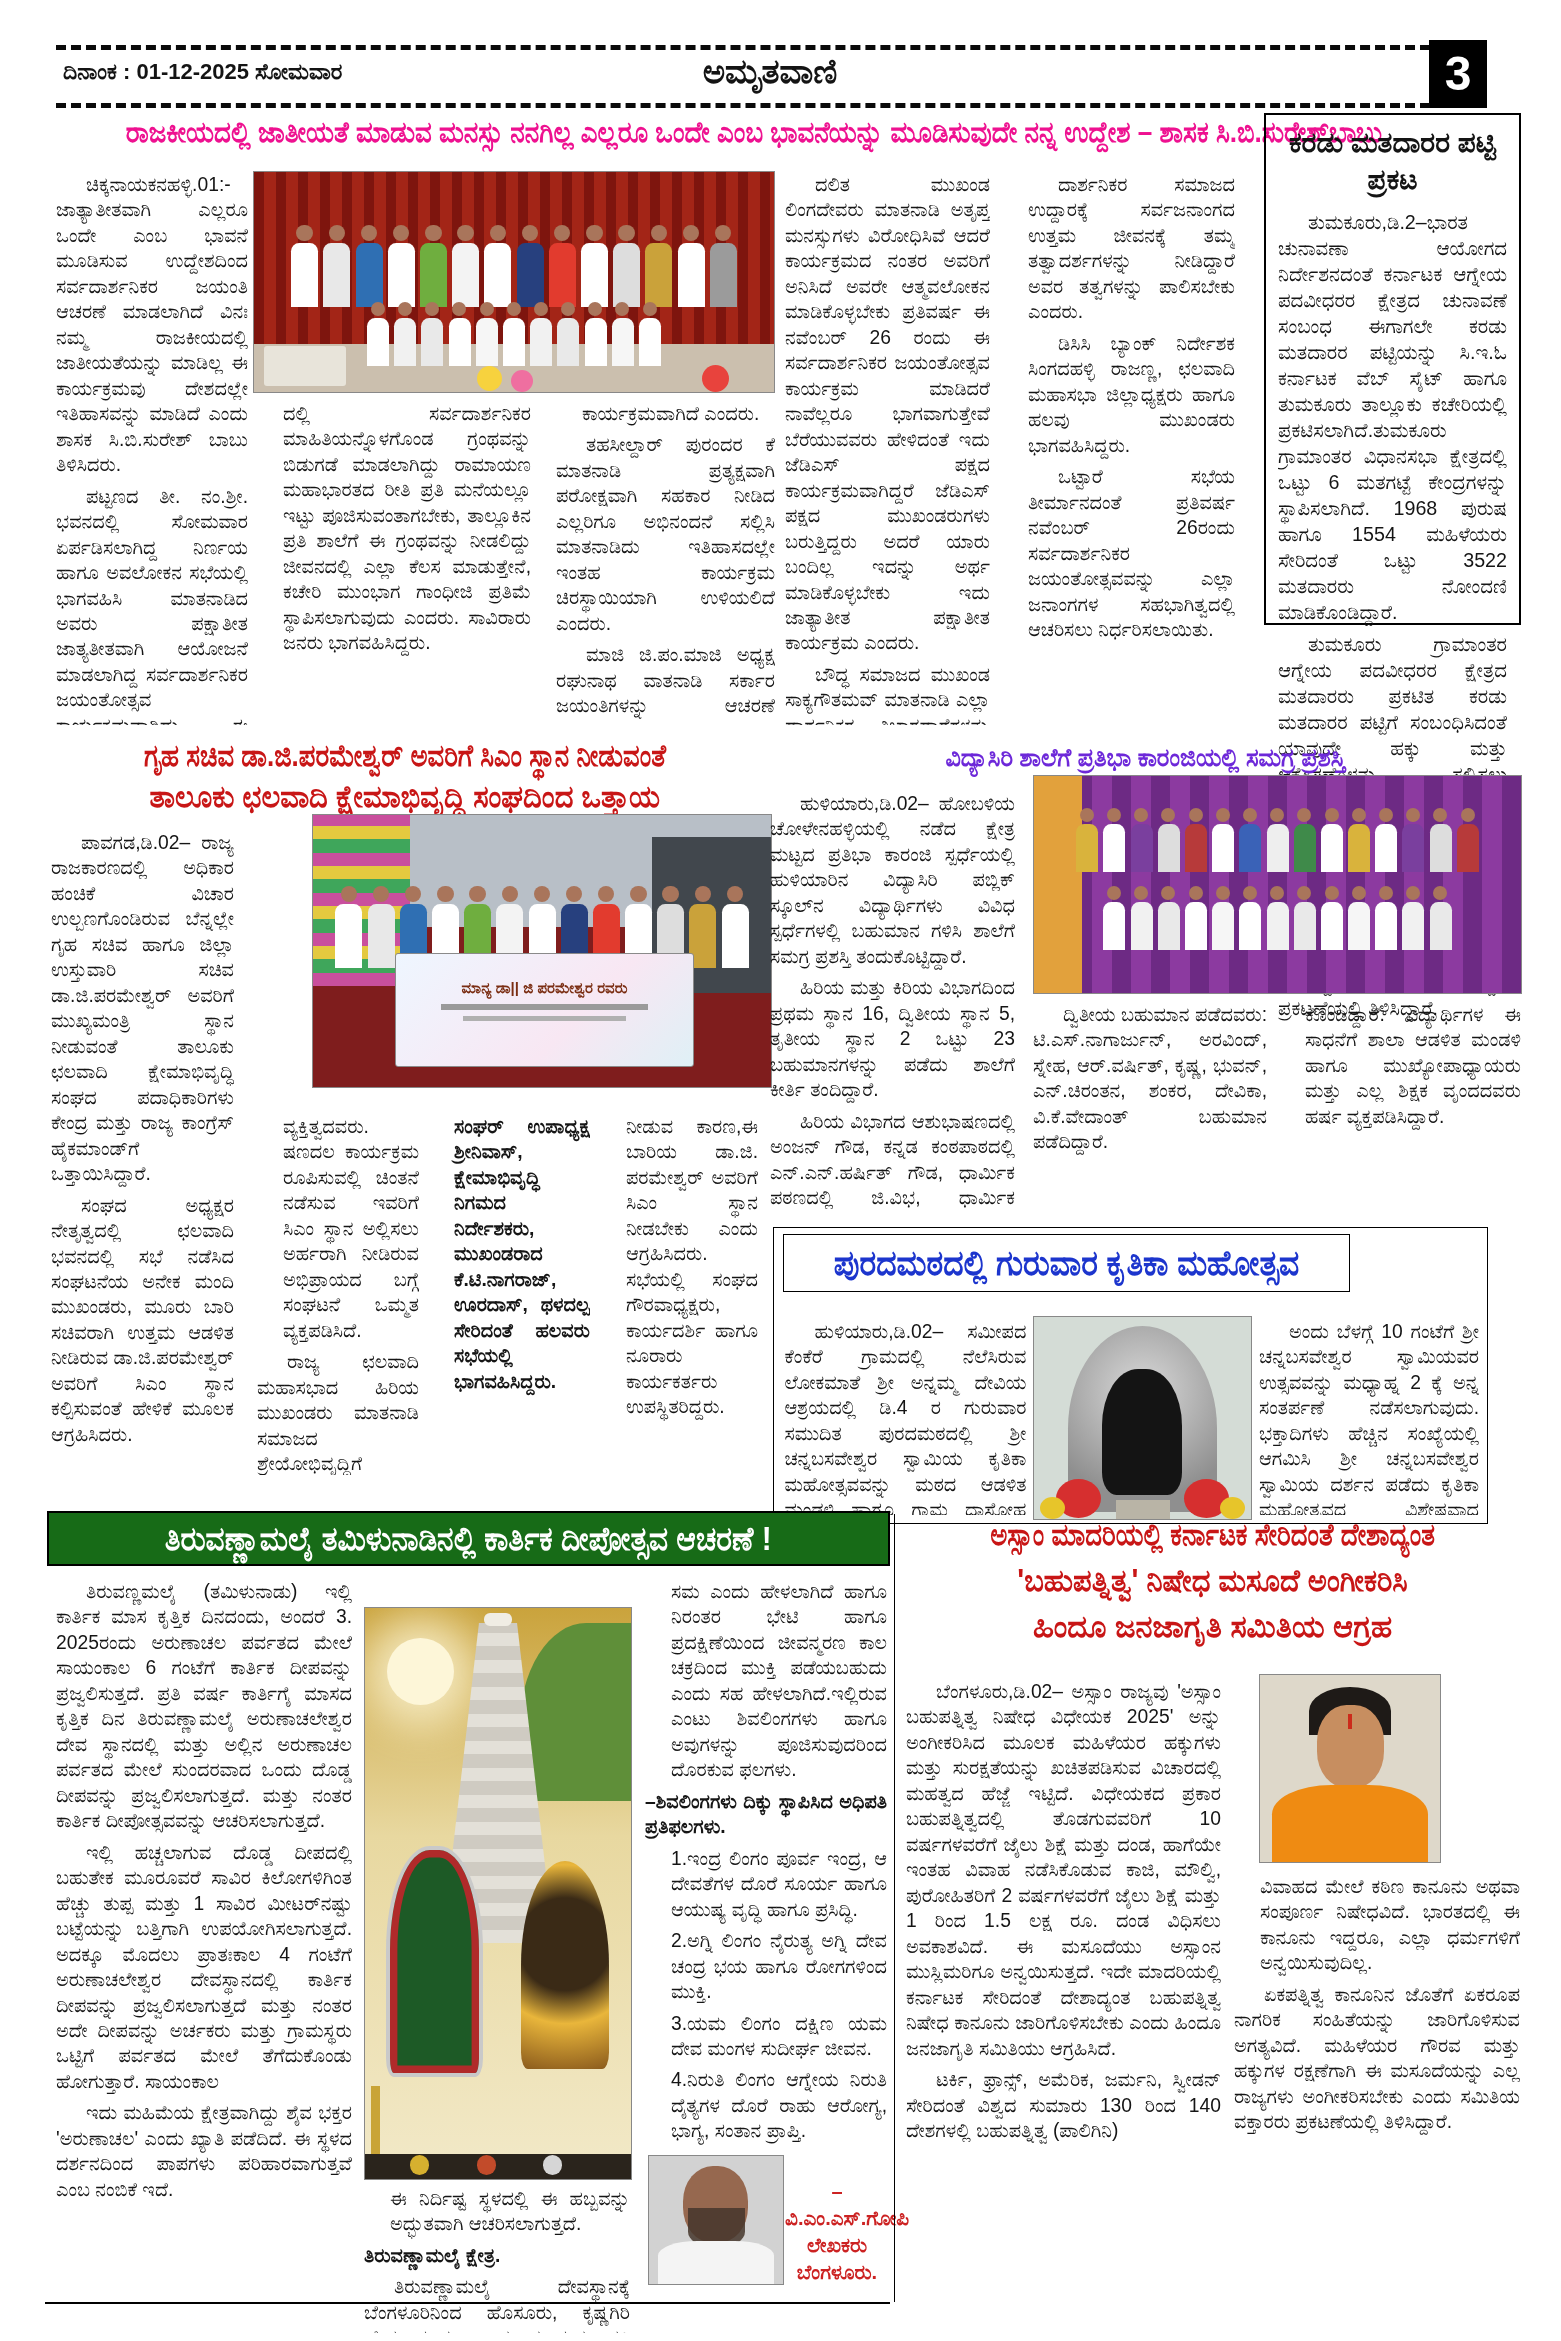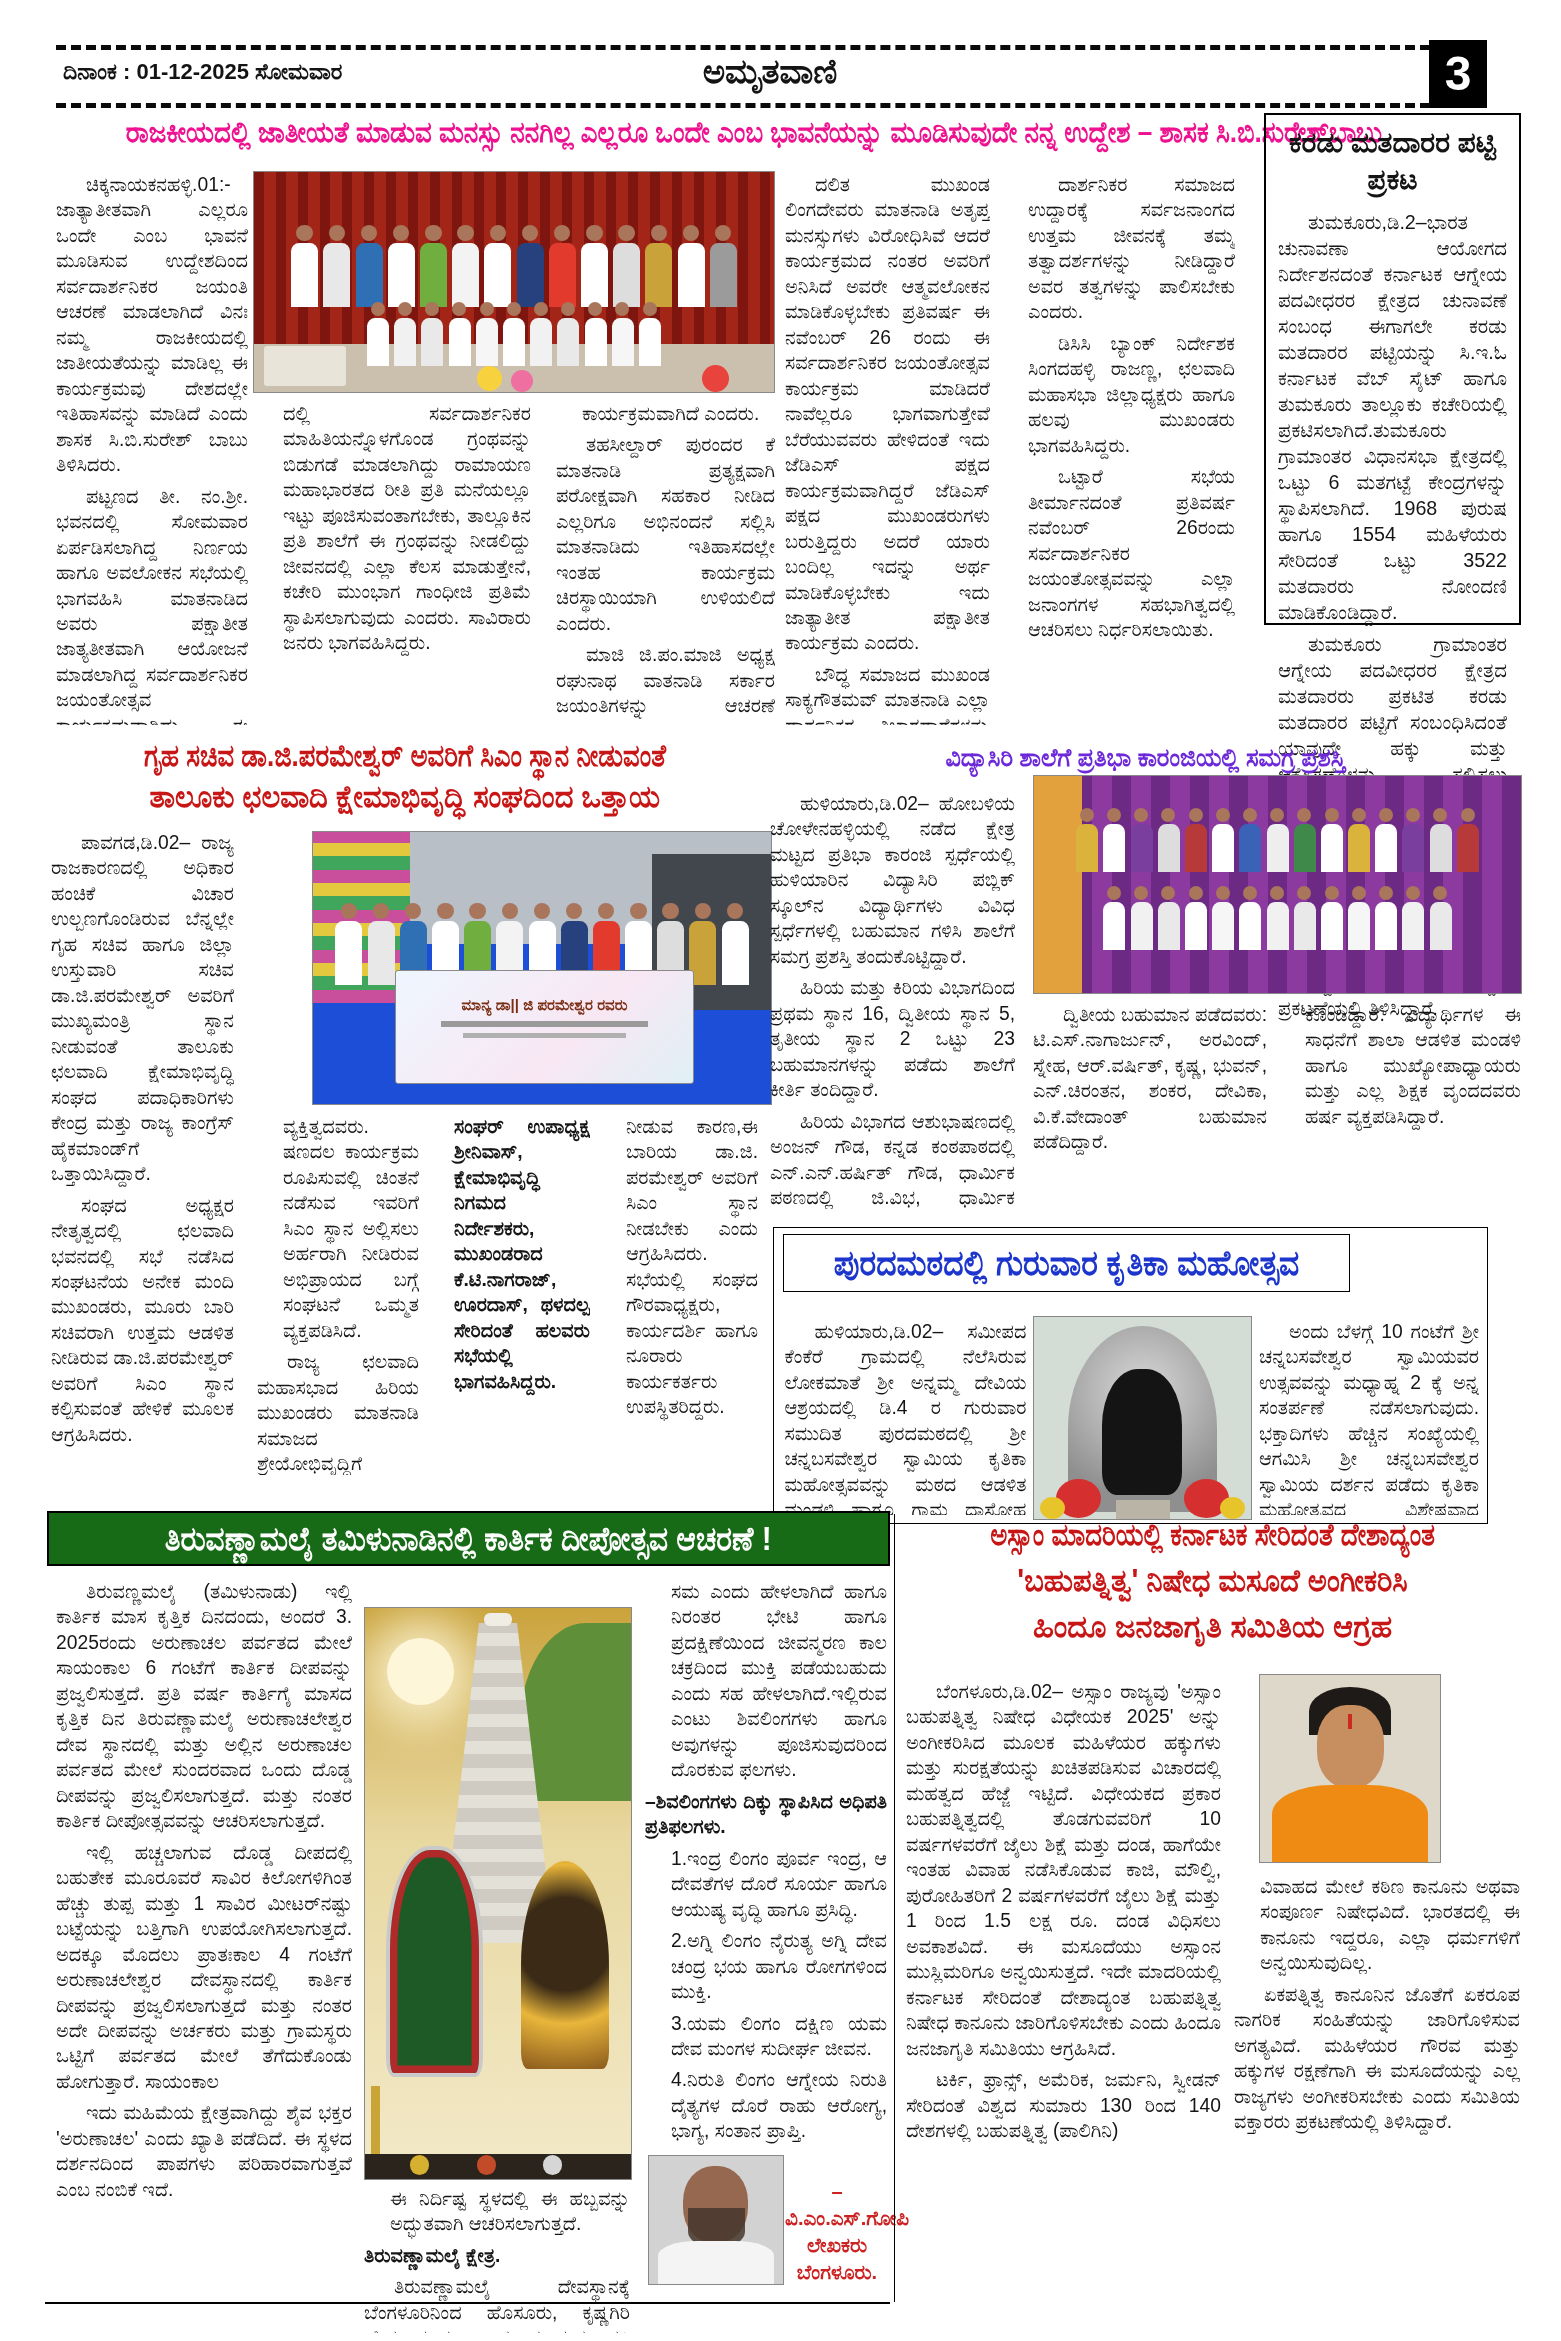--- a/index.html
+++ b/index.html
@@ -100,21 +100,21 @@
     <div style="text-align:center;font-size:28px;font-weight:bold;line-height:1.3;margin-bottom:10.4px;">ಕರಡು ಮತದಾರರ ಪಟ್ಟಿ ಪ್ರಕಟ</div>
     <div class="col" style="position:static;width:100%;height:auto;font-size:19.7px;">
       <p>ತುಮಕೂರು,ಡಿ.2–ಭಾರತ ಚುನಾವಣಾ ಆಯೋಗದ ನಿರ್ದೇಶನದಂತೆ ಕರ್ನಾಟಕ ಆಗ್ನೇಯ ಪದವೀಧರರ ಕ್ಷೇತ್ರದ ಚುನಾವಣೆ ಸಂಬಂಧ ಈಗಾಗಲೇ ಕರಡು ಮತದಾರರ ಪಟ್ಟಿಯನ್ನು ಸಿ.ಇ.ಓ ಕರ್ನಾಟಕ ವೆಬ್ ಸೈಟ್ ಹಾಗೂ ತುಮಕೂರು ತಾಲ್ಲೂಕು ಕಚೇರಿಯಲ್ಲಿ ಪ್ರಕಟಿಸಲಾಗಿದೆ.ತುಮಕೂರು ಗ್ರಾಮಾಂತರ ವಿಧಾನಸಭಾ ಕ್ಷೇತ್ರದಲ್ಲಿ ಒಟ್ಟು 6 ಮತಗಟ್ಟೆ ಕೇಂದ್ರಗಳನ್ನು ಸ್ಥಾಪಿಸಲಾಗಿದೆ. 1968 ಪುರುಷ ಹಾಗೂ 1554 ಮಹಿಳೆಯರು ಸೇರಿದಂತೆ ಒಟ್ಟು 3522 ಮತದಾರರು ನೋಂದಣಿ ಮಾಡಿಕೊಂಡಿದ್ದಾರೆ.</p>
       <p>ತುಮಕೂರು ಗ್ರಾಮಾಂತರ ಆಗ್ನೇಯ ಪದವೀಧರರ ಕ್ಷೇತ್ರದ ಮತದಾರರು ಪ್ರಕಟಿತ ಕರಡು ಮತದಾರರ ಪಟ್ಟಿಗೆ ಸಂಬಂಧಿಸಿದಂತೆ ಯಾವುದೇ ಹಕ್ಕು ಮತ್ತು ಆಕ್ಷೇಪಣೆಗಳನ್ನು ಸಲ್ಲಿಸಲು ಡಿ.10ರವರೆಗೆ ಅವಕಾಶ ಕಲ್ಪಿಸಲಾಗಿದೆ. ಡಿ.25ರಂದು ಸಲ್ಲಿಸಲಾದ ಆಕ್ಷೇಪಣೆಗಳ ವಿಲೇವಾರಿ ಮತ್ತು ಪೂರಕ ಪಟ್ಟಿಯನ್ನು ಸಿದ್ದಪಡಿಸಿ ಮುದ್ರಿಸಲಾಗುವುದು. ಅಂತಿಮ ಮತದಾರರ ಪಟ್ಟಿಯನ್ನು ಡಿ. 30ರಂದು ಪ್ರಕಟಿಸಲಾಗುವುದು ಎಂದು ತಹಶೀಲ್ದಾರ್ ರಾಜೇಶ್ವರಿ ಪ್ರಕಟಣೆಯಲ್ಲಿ ತಿಳಿಸಿದ್ದಾರೆ.</p>
     </div>
   </div>
 
   <div class="hl" style="left:48px;top:738px;width:714px;font-size:30.5px;color:#c81616;"><span class="sx85">ಗೃಹ ಸಚಿವ ಡಾ.ಜಿ.ಪರಮೇಶ್ವರ್ ಅವರಿಗೆ ಸಿಎಂ ಸ್ಥಾನ ನೀಡುವಂತೆ</span></div>
   <div class="hl" style="left:48px;top:779px;width:714px;font-size:30.5px;color:#c81616;"><span class="sx95">ತಾಲೂಕು ಛಲವಾದಿ ಕ್ಷೇಮಾಭಿವೃದ್ಧಿ ಸಂಘದಿಂದ ಒತ್ತಾಯ</span></div>
 
-  <div class="photo" style="left:312px;top:831px;width:458px;height:272px;background:#1d4ed8;">
+  <div class="photo" style="left:312px;top:814px;width:458px;height:272px;background:#7f1d1d;">
     <div class="abs" style="left:0;top:0;width:100%;height:112px;background:#b8bfc7;"></div>
     <div class="abs" style="left:0;top:0;width:97px;height:171px;background:repeating-linear-gradient(0deg,#c94f9d 0 13.4px,#3fa65b 13.4px 27px,#e4c93f 27px 40px);"></div>
     <div class="abs" style="right:0;top:22px;width:119px;height:156px;background:#41474d;"></div>
     <div class="prow" style="top:89px;">
         <span class="person" style="background: rgb(255, 255, 255);"></span>
         <span class="person" style="background: rgb(232, 232, 232);"></span>
         <span class="person" style="background: rgb(47, 111, 179);"></span>
         <span class="person" style="background: rgb(255, 255, 255);"></span>
         <span class="person" style="background: rgb(111, 174, 63);"></span>
         <span class="person" style="background: rgb(243, 243, 243);"></span>

